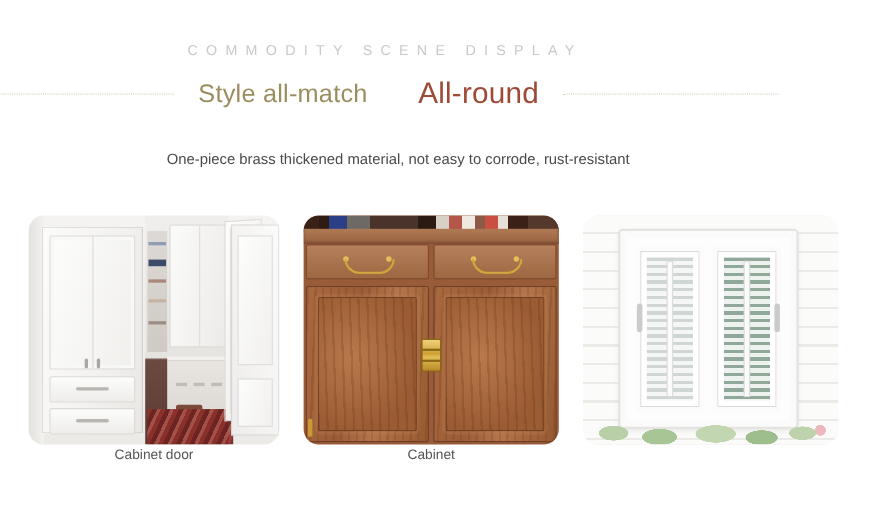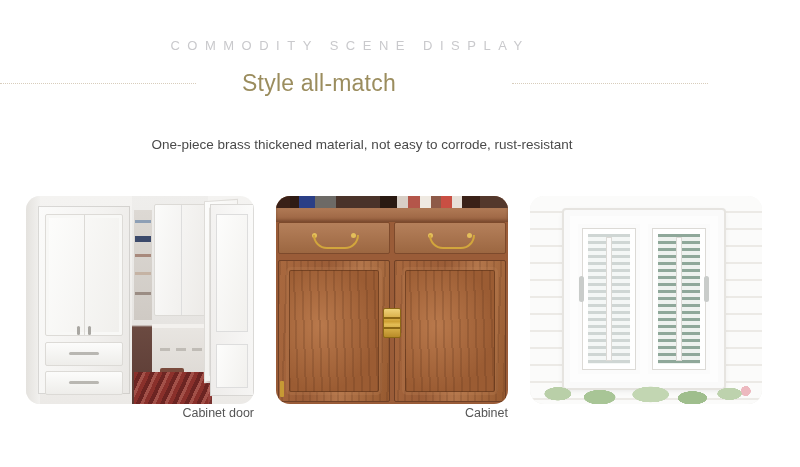--- a/index.html
+++ b/index.html
@@ -18,21 +18,21 @@
     font-size: 13px;
     letter-spacing: 7.5px;
     color: #c9c9cc;
     font-weight: 400;
     white-space: nowrap;
   }
 
   
   .headline-row {
     position: absolute; top: 70px; left: 0; width: 708px;
-    display: flex; align-items: center; justify-content: space-between;
+    display: flex; align-items: center; justify-content: flex-end;
     gap: 0px;
   }
   .dots {
     height: 1px; width: 196px;
     border-top: 1.5px dotted #d8cdbc;
     flex: none;
   }
   .dots.left  { margin-right: 22px; }
   .dots.right { margin-left: 22px; }
   .title-a {
@@ -220,35 +220,36 @@
        radial-gradient(ellipse 24px 11px at 70% 82%, #9fbe8d 0 60%, transparent 62%),
        radial-gradient(ellipse 20px 10px at 86% 70%, #bdd2ad 0 60%, transparent 62%),
        radial-gradient(circle 7px at 93% 62%, #edb9bf 0 70%, transparent 72%);
   }
 
   
   .captions {
     position:absolute; top:406px; left:26px; width:748px; height:34px;
     display:flex; gap:22px;
   }
-  .cap { width:228px; flex:none; text-align:right; color:#555; font-size:12.5px; }
+  .cap { width:228px; flex:none; text-align:center; color:#555; font-size:12.5px; }
   .cap.wide { width:232px; }
   .cap.big { font-size:17px; color:#3d3d3d; }
 </style>
 </head>
 <body>
 
 <div class="page">
 
   <div class="eyebrow">COMMODITY SCENE DISPLAY</div>
 
   <div class="headline-row">
     <span class="dots left"></span>
     <span class="title-a">Style all-match</span>
     <span class="title-gap"></span>
+    <span class="title-b">All-round</span>
     <span class="dots right"></span>
   </div>
 
   <div class="subtitle">One-piece brass thickened material, not easy to corrode, rust-resistant</div>
 
   <div class="gallery">
 
     <div class="card">
       <div class="photo p1">
         <div class="wall-l"></div>

